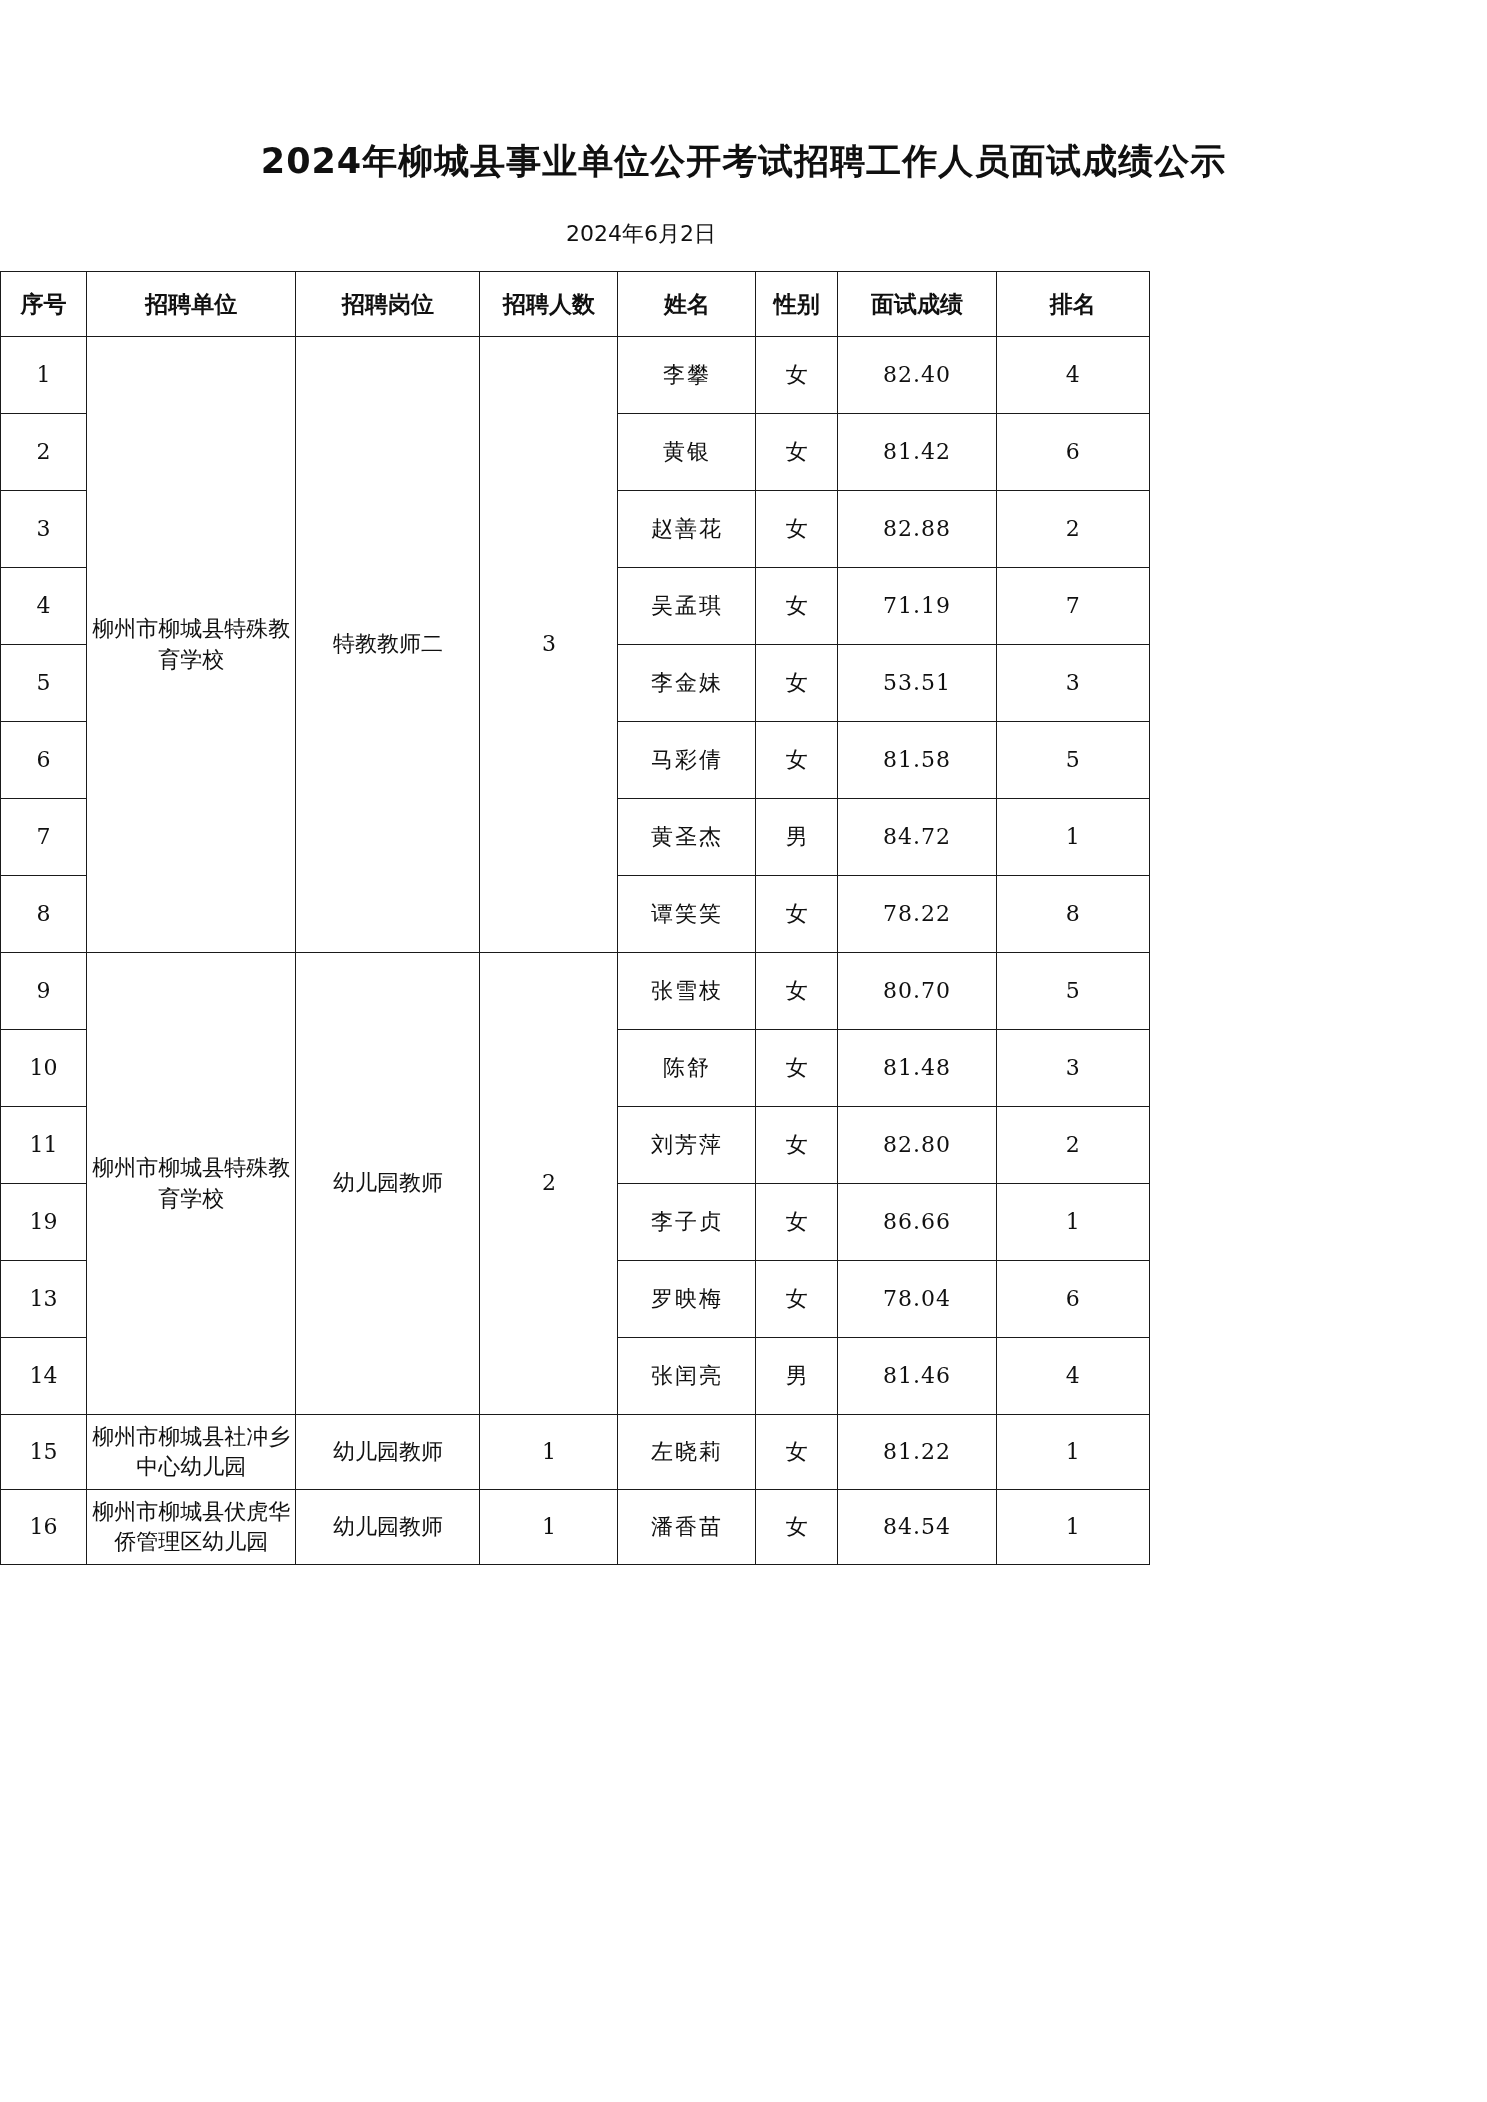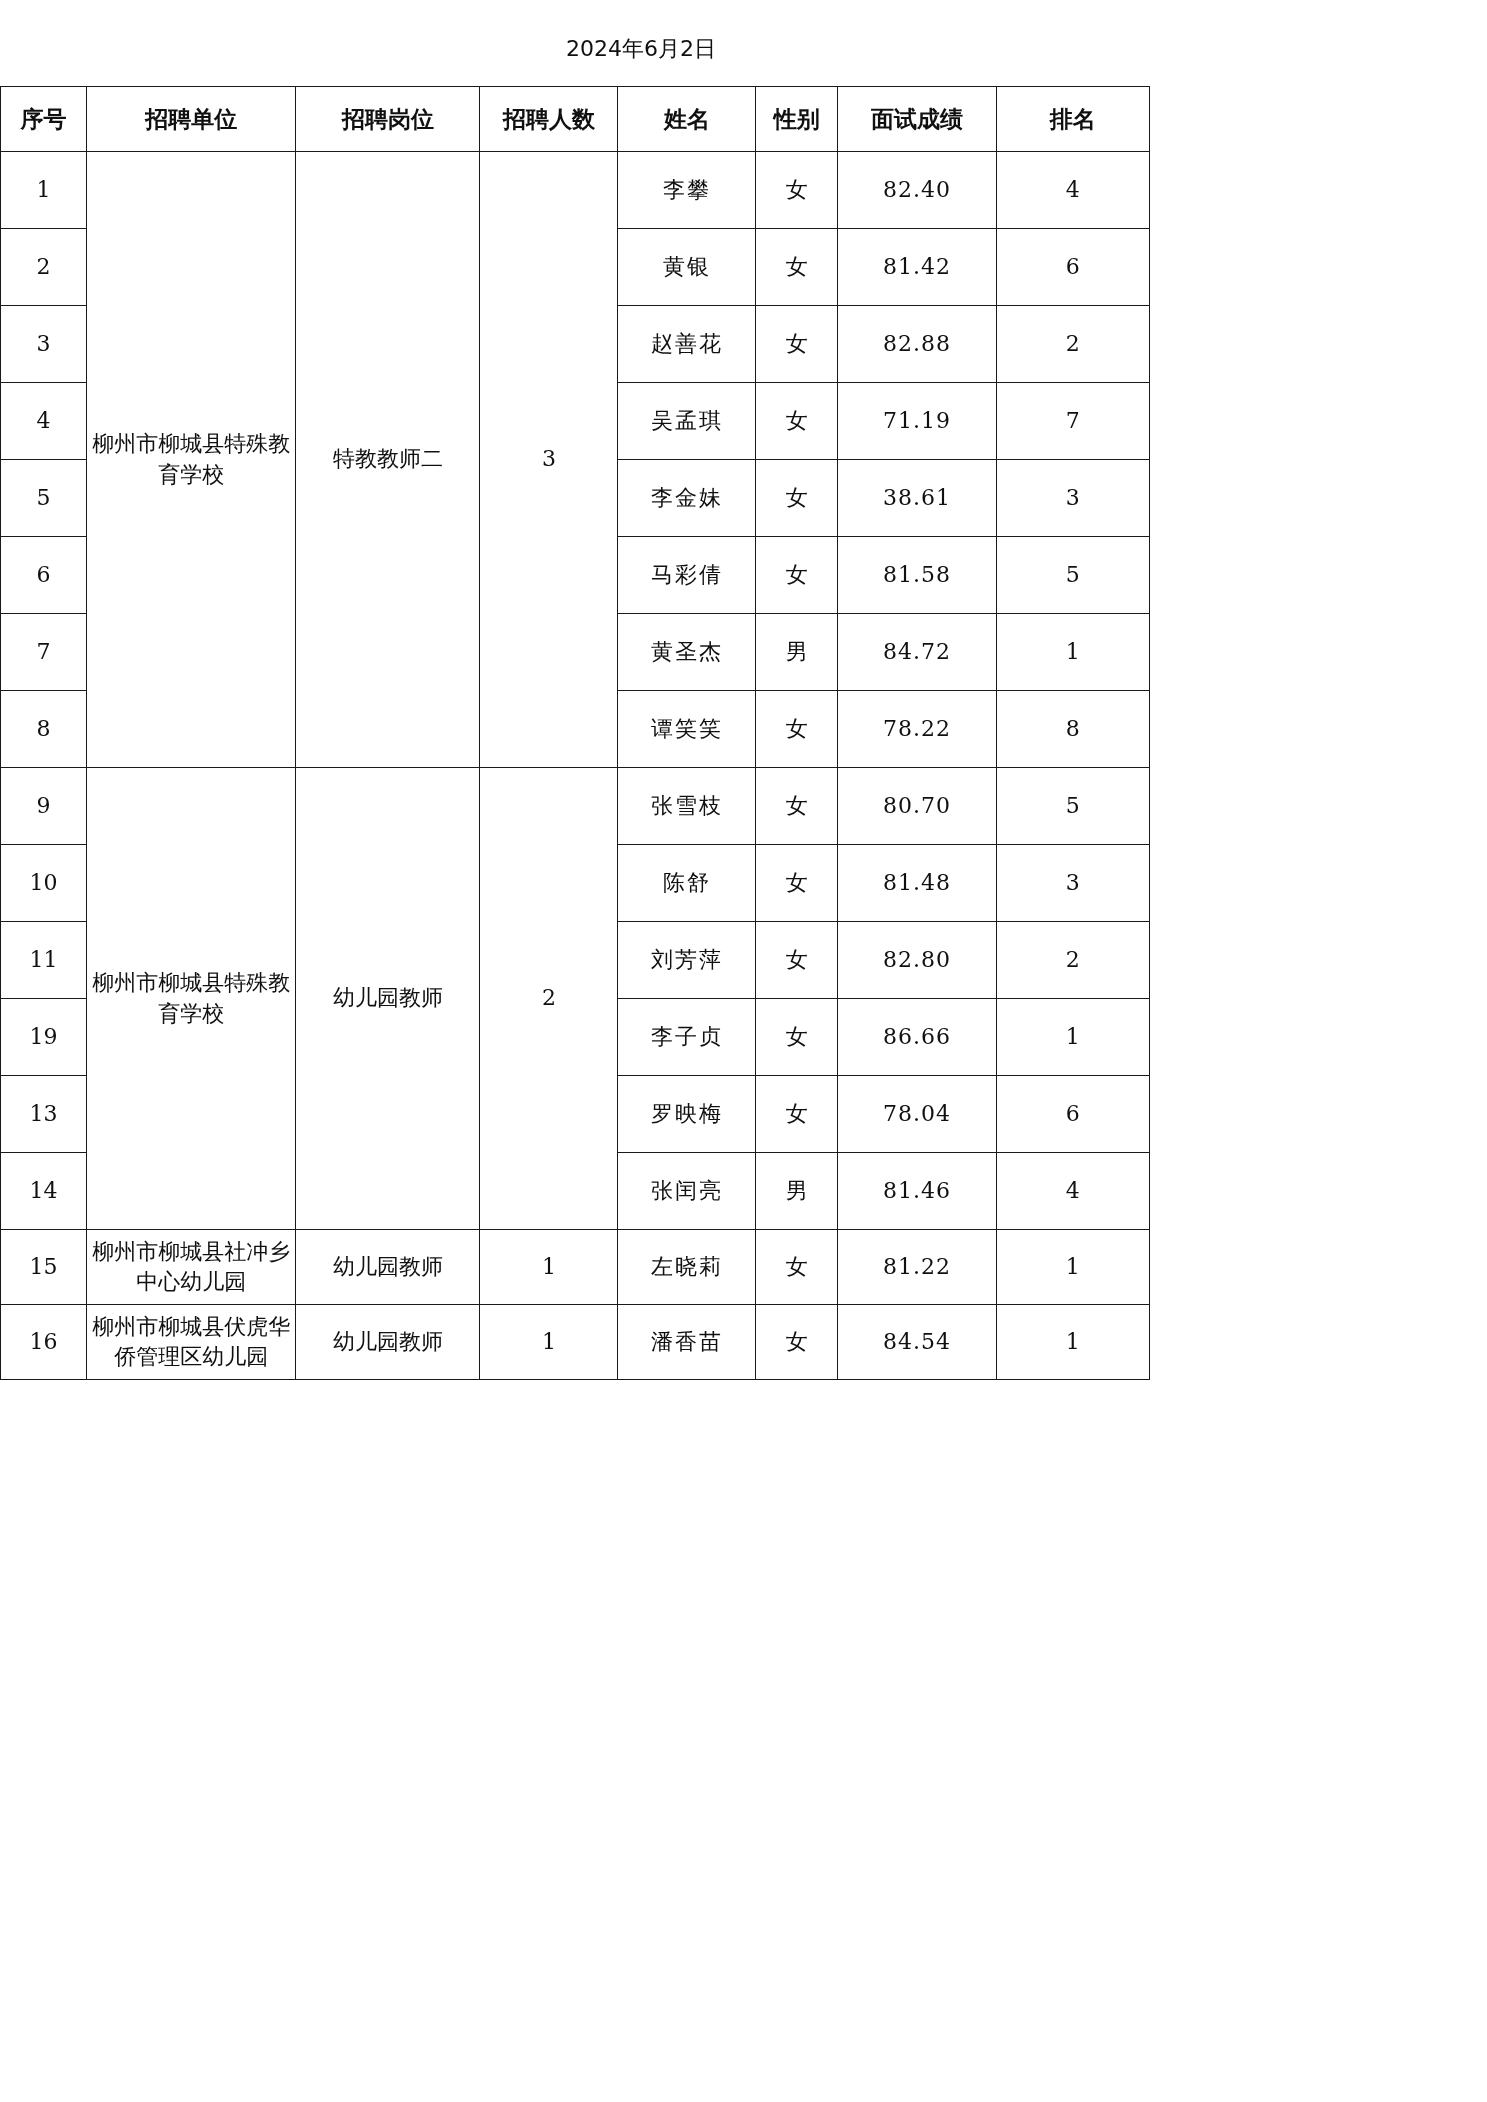--- a/index.html
+++ b/index.html
@@ -97,20 +97,21 @@
   .col-name  { width: 135px; }
   .col-sex   { width: 80px; }
   .col-score { width: 155px; }
   .col-rank  { width: 150px; }
 </style>
 </head>
 <body>
 
 <div class="page">
 
+  <h1 class="title-main">2024年柳城县事业单位公开考试招聘工作人员面试成绩公示</h1>
   <div class="date-line">2024年6月2日</div>
 
   <div class="table-wrap">
     <table class="grid">
       <colgroup>
         <col class="col-seq">
           <col class="col-unit">
           <col class="col-post">
           <col class="col-count">
         <col class="col-name">
@@ -159,21 +160,21 @@
             <td class="num-col">4</td>
             <td class="name-col">吴孟琪</td>
             <td class="sex-col">女</td>
             <td class="score-col">71.19</td>
             <td class="rank-col">7</td>
           </tr>
           <tr class="row-tall">
             <td class="num-col">5</td>
             <td class="name-col">李金妹</td>
             <td class="sex-col">女</td>
-            <td class="score-col">38.61</td>
+            <td class="score-col">53.51</td>
             <td class="rank-col">3</td>
           </tr>
           <tr class="row-tall">
             <td class="num-col">6</td>
             <td class="name-col">马彩倩</td>
             <td class="sex-col">女</td>
             <td class="score-col">81.58</td>
             <td class="rank-col">5</td>
           </tr>
           <tr class="row-tall">

